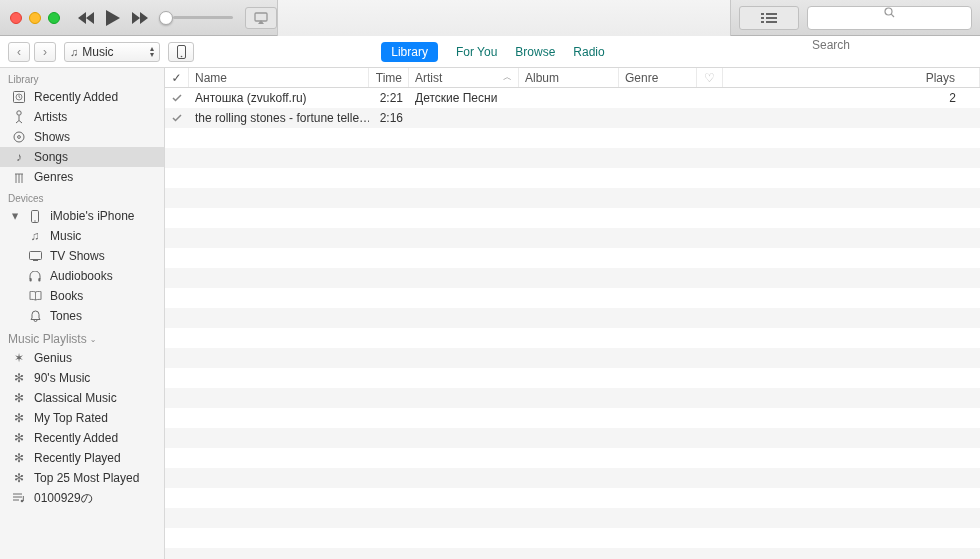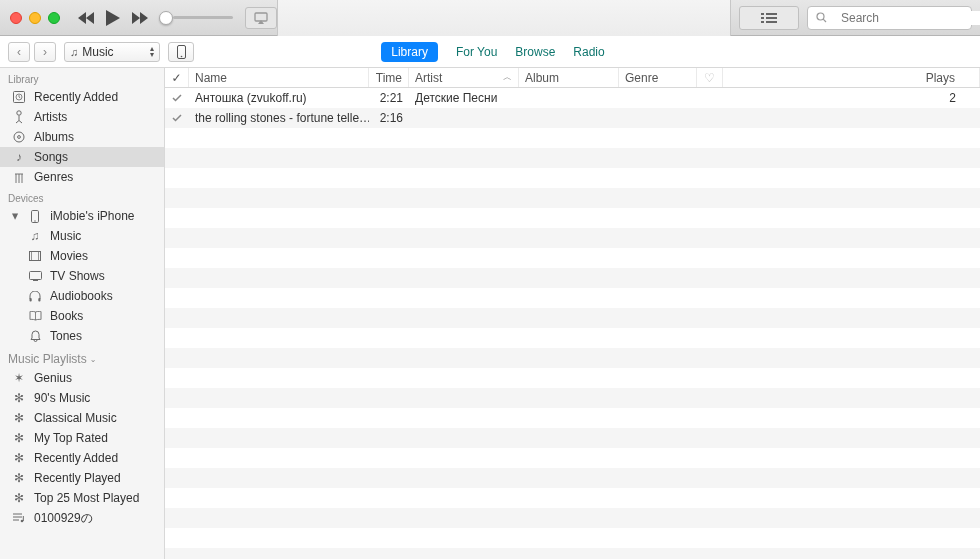--- a/index.html
+++ b/index.html
@@ -15,21 +15,21 @@
 .pc { display:flex; align-items:center; margin-left:15px; gap:1px; }
 .pc .ctl{width:22px;height:22px;display:flex;align-items:center;justify-content:center;color:#4a4a4a;font-size:14px;}
 .vol{display:flex;align-items:center;margin-left:8px;}
 .vol .knob{width:14px;height:14px;border-radius:50%;background:#fff;border:1px solid #aaa;box-shadow:0 1px 2px rgba(0,0,0,.2);}
 .vol .track{width:60px;height:3px;background:#b8b8b8;border-radius:2px;}
 .airplay{margin-left:12px;width:32px;height:22px;border:1px solid #c0c0c0;border-radius:3px;background:#e6e6e6;display:flex;align-items:center;justify-content:center;color:#888;}
 .lcd{flex:1;height:36px;background:linear-gradient(#f4f4f4,#ececec);border-left:1px solid #c7c7c7;border-right:1px solid #c7c7c7;display:flex;align-items:center;justify-content:center;}
 .apple{font-size:20px;color:#7b7b7b;}
 .right-bar{display:flex;align-items:center;height:36px;}
 .viewbtn{width:60px;height:24px;margin:0 8px;border:1px solid #c0c0c0;border-radius:3px;background:#e9e9e9;display:flex;align-items:center;justify-content:center;color:#555;font-size:14px;}
-.search{width:165px;height:24px;border:1px solid #c0c0c0;border-radius:4px;background:#fff;display:flex;align-items:center;padding:0 8px;color:#999;gap:14px;margin-right:8px;}
+.search{width:165px;height:24px;border:1px solid #c0c0c0;border-radius:4px;background:#fff;display:flex;align-items:center;padding:0 8px;color:#999;gap:20px;margin-right:8px;flex-direction:column;}
 .search input{border:none;outline:none;flex:1;font-size:12px;color:#999;}
 
 
 .navbar{height:32px;background:#fff;border-bottom:1px solid #d8d8d8;display:flex;align-items:center;padding:0 8px;}
 .navf{display:flex;gap:4px;align-items:center;}
 .navbtn{width:22px;height:20px;border:1px solid #c8c8c8;border-radius:3px;background:linear-gradient(#fff,#f1f1f1);display:flex;align-items:center;justify-content:center;color:#888;font-size:10px;}
 .srcsel{margin-left:8px;width:96px;height:20px;border:1px solid #c8c8c8;border-radius:3px;background:linear-gradient(#fff,#f1f1f1);display:flex;align-items:center;padding:0 5px;gap:4px;color:#333;}
 .srcsel .note{font-size:11px;color:#555;}
 .srcsel .arw{margin-left:auto;font-size:8px;color:#555;line-height:6px;}
 .devbtn{margin-left:8px;width:26px;height:20px;border:1px solid #c8c8c8;border-radius:3px;background:linear-gradient(#fff,#f1f1f1);display:flex;align-items:center;justify-content:center;color:#555;font-size:12px;}
@@ -189,21 +189,21 @@
         </span>
       <span>Artists</span>
     </div>
     <div class="sitem">
       <span class="ic">
           <svg width="12" height="12" viewBox="0 0 12 12">
             <circle cx="6" cy="6" r="5" fill="none" stroke="#6a6a6a"></circle>
             <circle cx="6" cy="6" r="1.4" fill="none" stroke="#6a6a6a"></circle>
           </svg>
         </span>
-      <span>Albums</span>
+      <span>Shows</span>
     </div>
     <div class="sitem sel">
       <span class="ic">♪</span>
       <span>Songs</span>
     </div>
     <div class="sitem">
       <span class="ic">
           <svg width="12" height="13" viewBox="0 0 12 13">
             <path d="M3 12V3m3 9V3m3 9V3M2 3h8" fill="none" stroke="#6a6a6a" stroke-width="0.9"></path>
           </svg>
@@ -218,29 +218,20 @@
           <svg width="8" height="13" viewBox="0 0 8 13">
             <rect x="0.5" y="0.5" width="7" height="12" rx="1.2" fill="none" stroke="#6a6a6a"></rect>
             <circle cx="4" cy="11" r="0.7" fill="#6a6a6a"></circle>
           </svg>
         </span>
       <span>iMobie's iPhone</span>
     </div>
     <div class="sitem sub">
         <span class="ic">♫</span>
         <span>Music</span>
-      </div>
-    <div class="sitem sub">
-        <span class="ic">
-          <svg width="12" height="10" viewBox="0 0 12 10">
-            <rect x="0.5" y="0.5" width="11" height="9" fill="none" stroke="#6a6a6a"></rect>
-            <path d="M2.5 0v10M9.5 0v10" stroke="#6a6a6a" stroke-width="0.7"></path>
-          </svg>
-        </span>
-        <span>Movies</span>
       </div>
     <div class="sitem sub">
         <span class="ic">
           <svg width="13" height="10" viewBox="0 0 13 10">
             <rect x="0.5" y="0.5" width="12" height="8" rx="1" fill="none" stroke="#6a6a6a"></rect>
             <line x1="4" y1="9.5" x2="9" y2="9.5" stroke="#6a6a6a"></line>
           </svg>
         </span>
         <span>TV Shows</span>
       </div>

